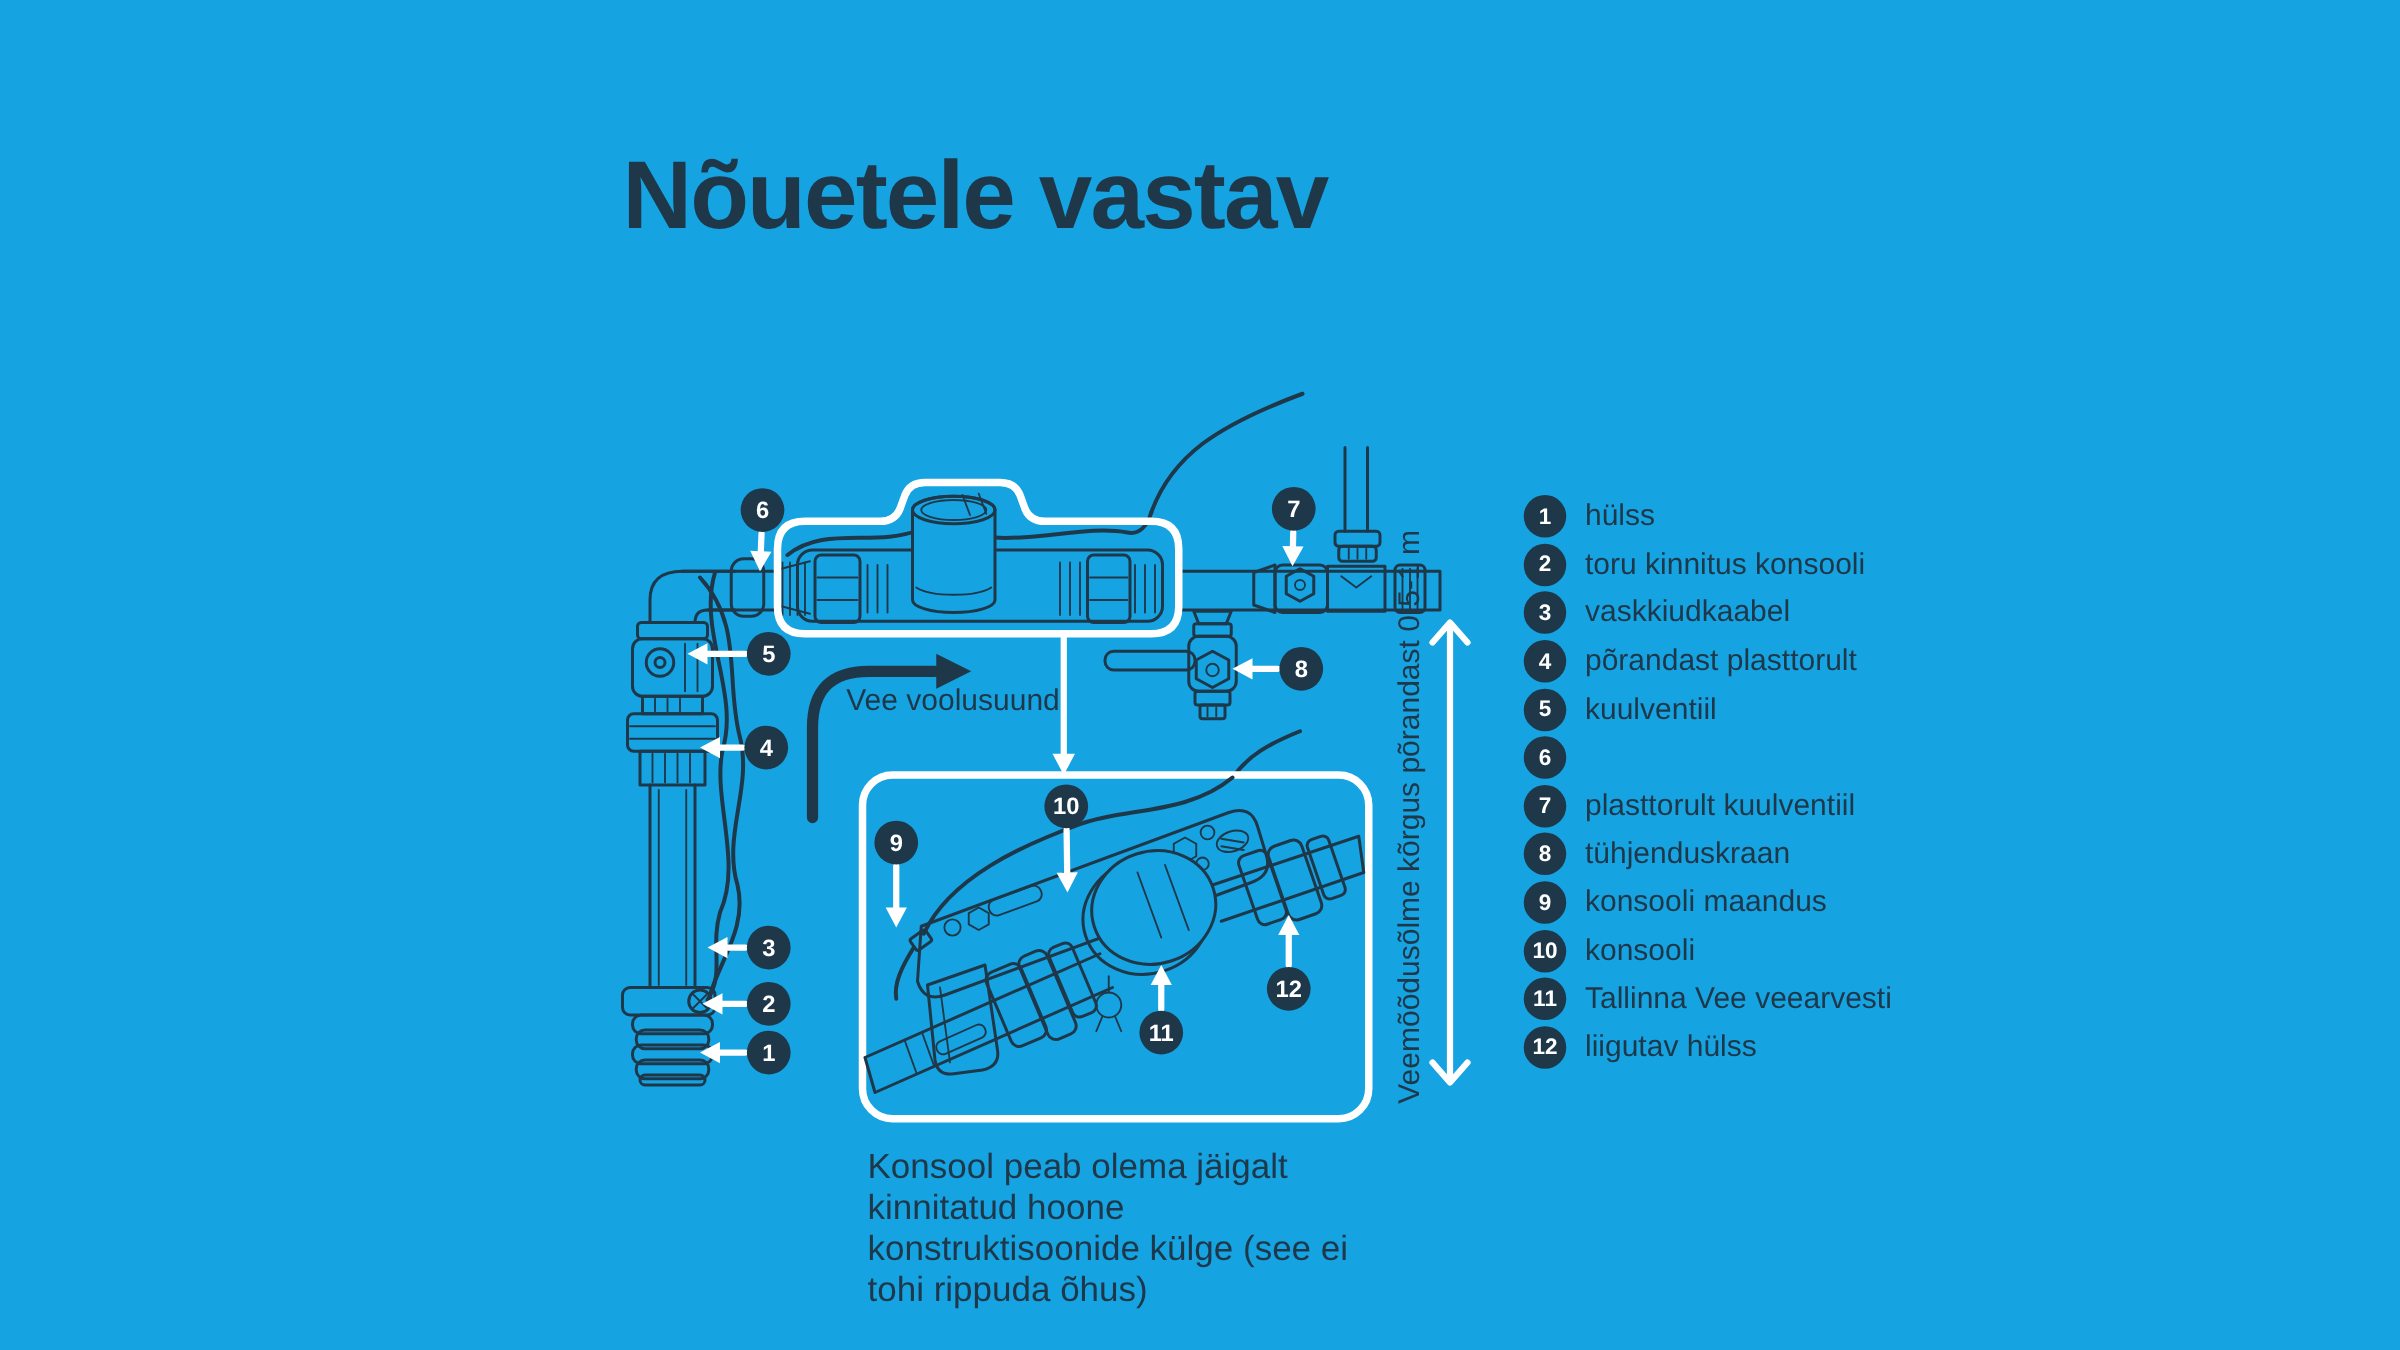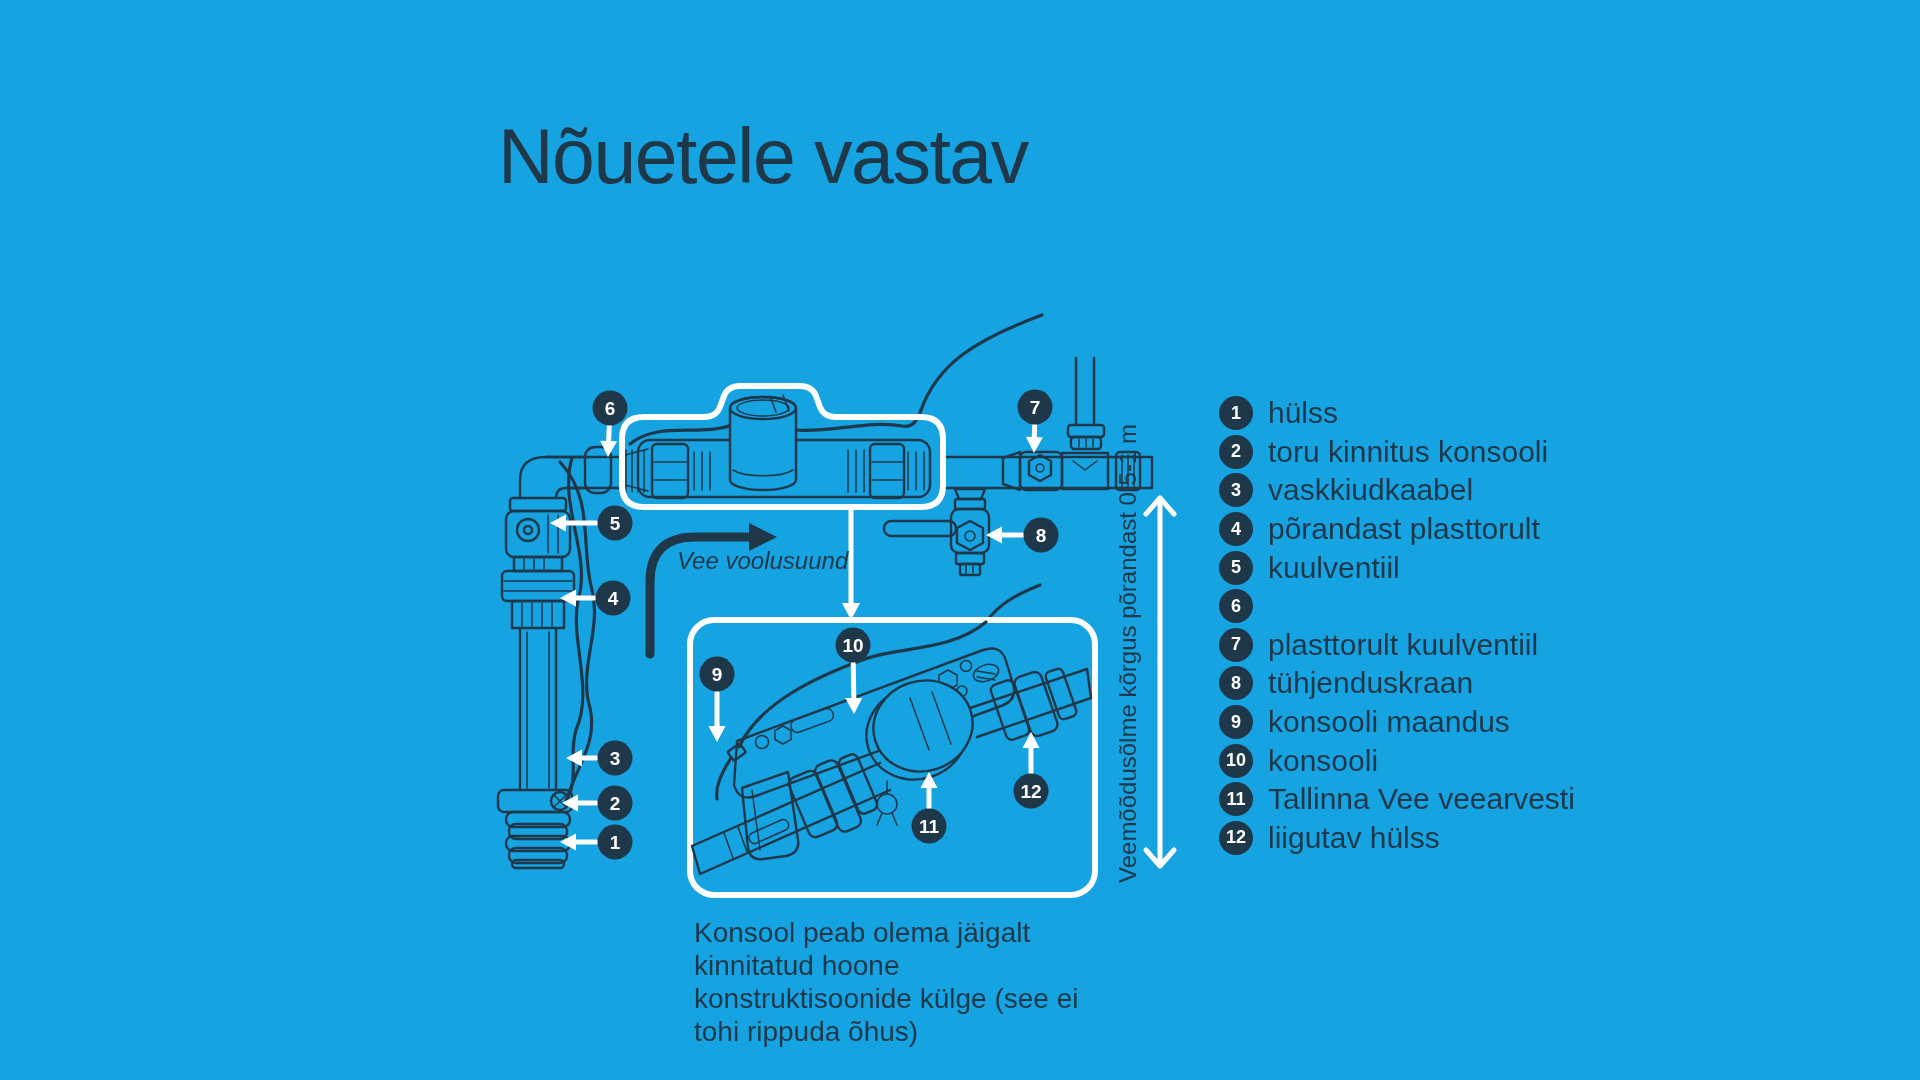--- a/index.html
+++ b/index.html
@@ -8,39 +8,39 @@
     --white:#FFFFFF;
   }
   html,body{margin:0;padding:0;background:var(--bg);}
   .stage{
     position:relative;width:1920px;height:1080px;overflow:hidden;
     background:var(--bg);
     font-family:"Liberation Sans", sans-serif;
   }
   .title{
     position:absolute;left:498px;top:112px;margin:0;
-    font-size:77px;font-weight:400;line-height:88px;letter-spacing:-1.5px;
+    font-size:77px;font-weight:700;line-height:88px;letter-spacing:-1.5px;
   }
   .title .l1{display:block;color:var(--ink);}
   .title .l2{display:block;color:var(--white);}
   .legend{
     position:absolute;left:1219px;top:394px;
     list-style:none;margin:0;padding:0;
   }
   .legend li{display:flex;align-items:center;gap:15px;height:38.6px;}
   .legend .num{
     width:34px;height:34px;border-radius:50%;flex:0 0 34px;
     background:var(--ink);color:var(--white);
     font-size:18px;font-weight:700;
     display:flex;align-items:center;justify-content:center;
   }
-  .legend .lbl{font-size:30px;color:var(--ink);white-space:nowrap;}
+  .legend .lbl{font-size:24px;color:var(--ink);white-space:nowrap;}
   .flow-label{
     position:absolute;left:677px;top:547px;
-    font-size:24px;color:var(--ink);white-space:nowrap;font-style:italic;
+    font-size:24px;color:var(--ink);white-space:nowrap;
   }
   .dim-label{
     position:absolute;left:928px;top:669px;width:400px;height:28px;
     transform:rotate(-90deg);
     font-size:24px;color:var(--ink);text-align:center;white-space:nowrap;
   }
   .caption{
     position:absolute;left:694px;top:916px;width:402px;
     font-size:28px;line-height:33px;color:var(--ink);
   }

